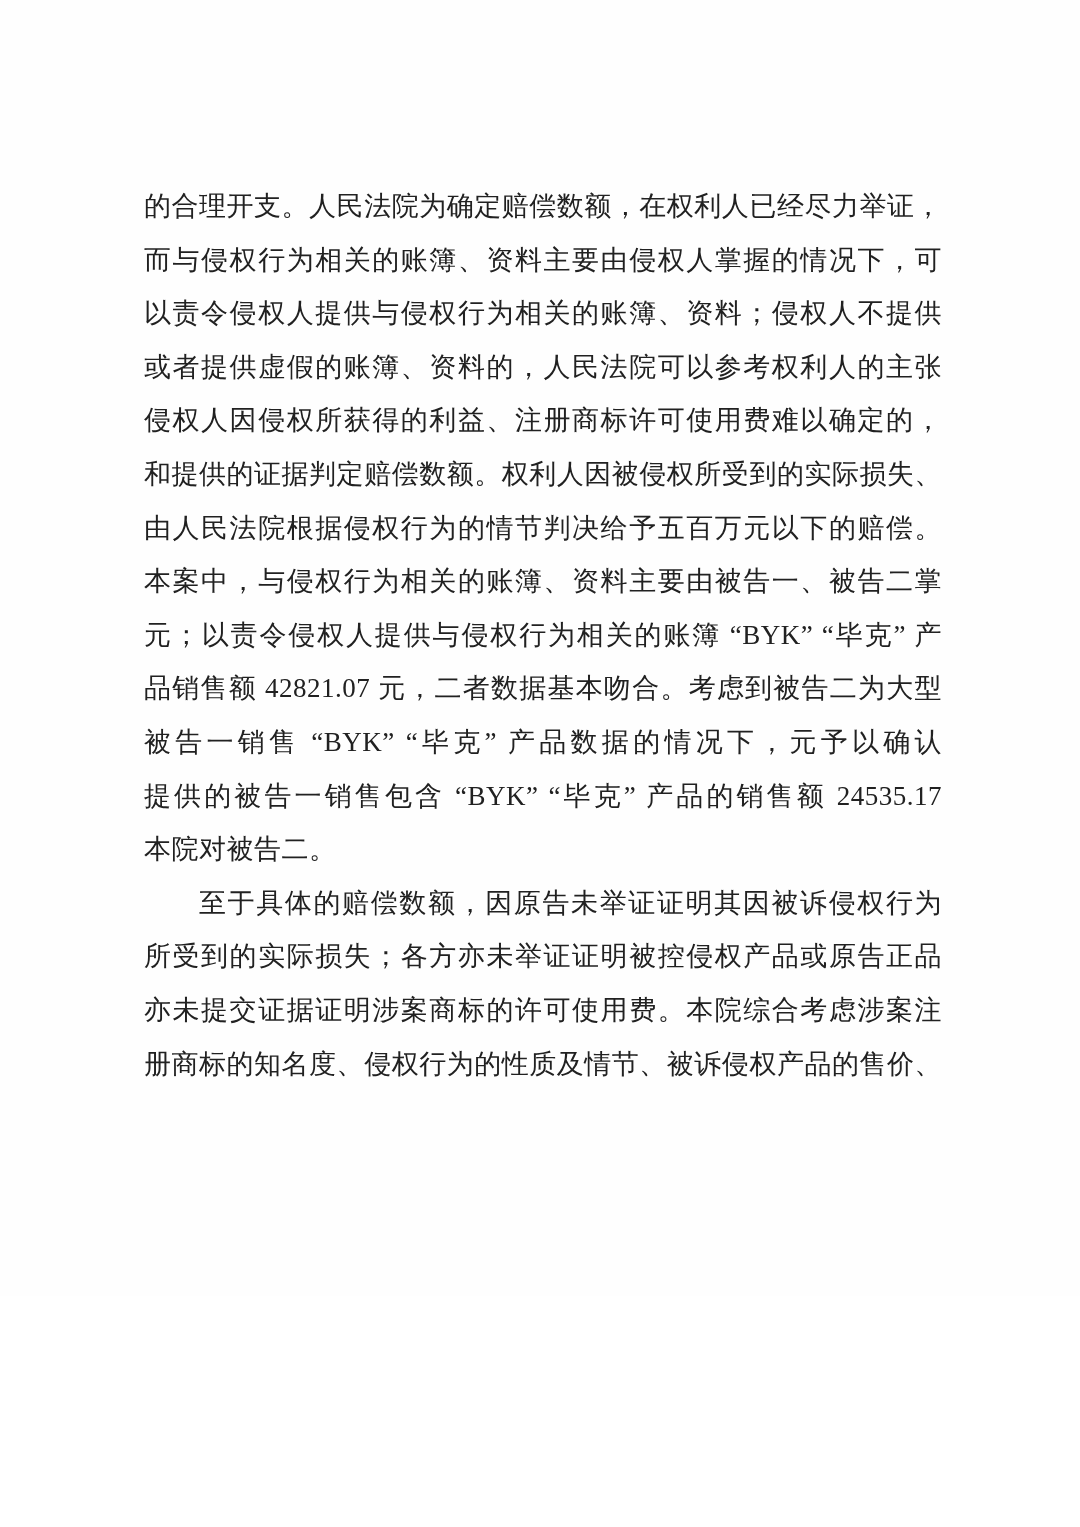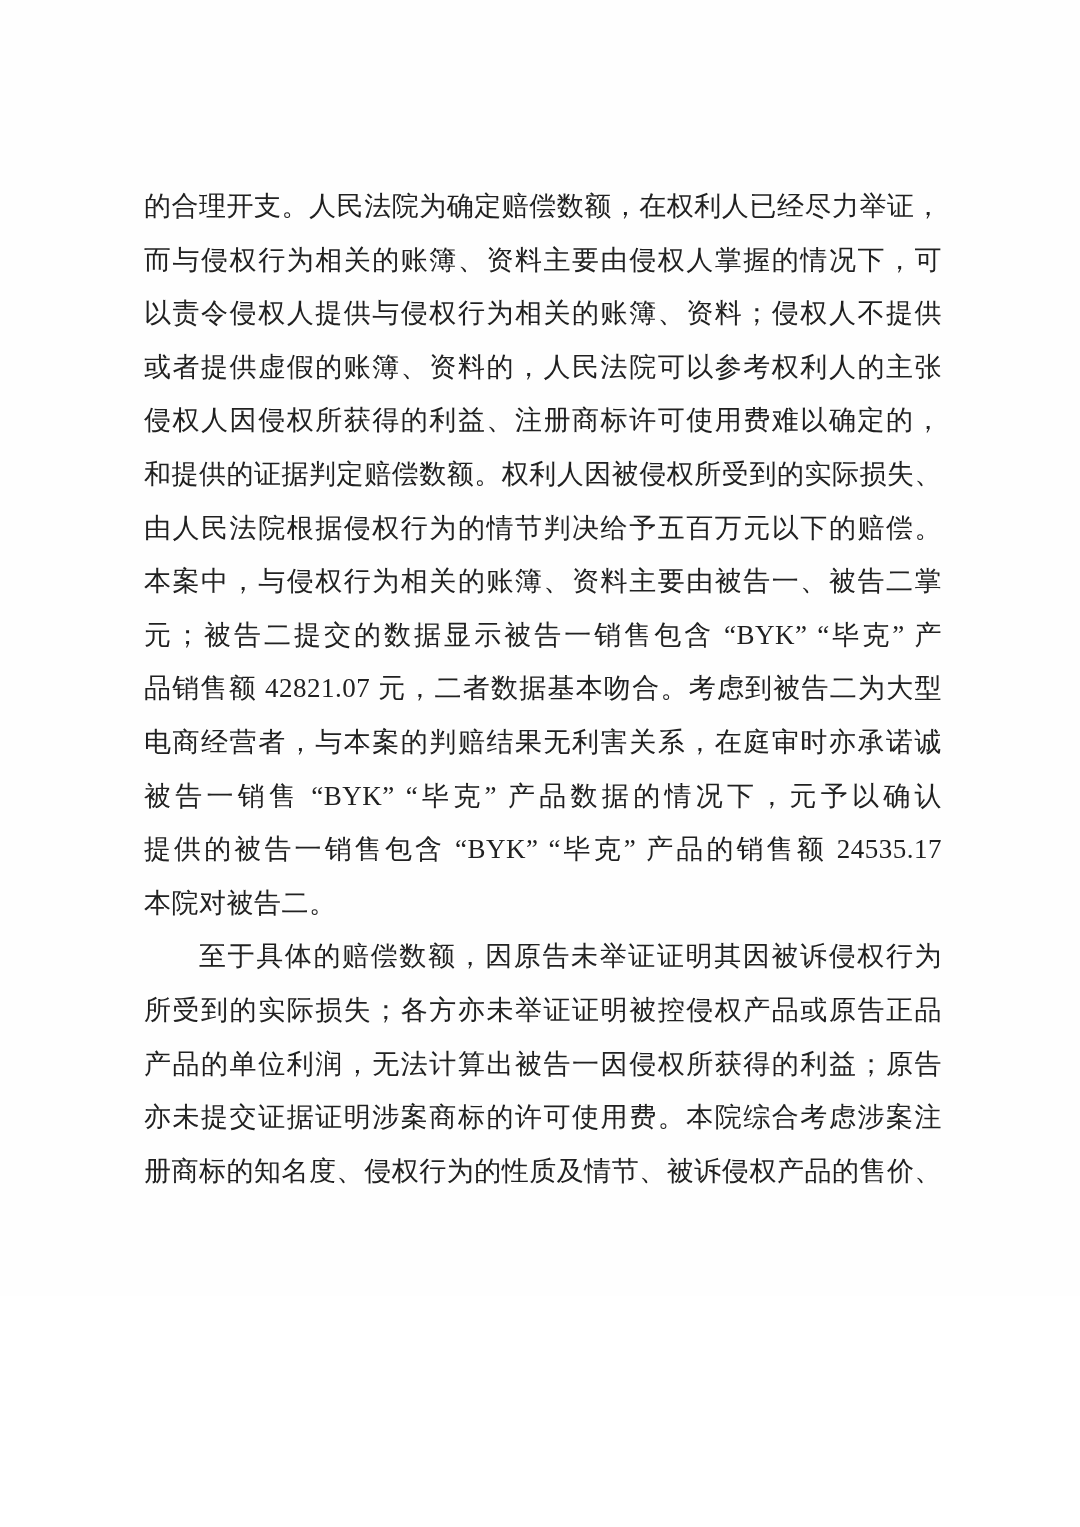--- a/index.html
+++ b/index.html
@@ -56,26 +56,24 @@
 <div class="page">
   <div class="textblock">
     <div class="line">的合理开支。人民法院为确定赔偿数额，在权利人已经尽力举证，</div>
     <div class="line">而与侵权行为相关的账簿、资料主要由侵权人掌握的情况下，可</div>
     <div class="line">以责令侵权人提供与侵权行为相关的账簿、资料；侵权人不提供</div>
     <div class="line">或者提供虚假的账簿、资料的，人民法院可以参考权利人的主张</div>
     <div class="line">侵权人因侵权所获得的利益、注册商标许可使用费难以确定的，</div>
     <div class="line">和提供的证据判定赔偿数额。权利人因被侵权所受到的实际损失、</div>
     <div class="line">由人民法院根据侵权行为的情节判决给予五百万元以下的赔偿。</div>
     <div class="line">本案中，与侵权行为相关的账簿、资料主要由被告一、被告二掌</div>
-    <div class="line">元；被告二提交的数据显示被告一销售包含 “BYK” “毕克” 产</div>
+    <div class="line">元；以责令侵权人提供与侵权行为相关的账簿 “BYK” “毕克” 产</div>
     <div class="line">品销售额 42821.07 元，二者数据基本吻合。考虑到被告二为大型</div>
-    <div class="line">电商经营者，与本案的判赔结果无利害关系，在庭审时亦承诺诚</div>
     <div class="line">被告一销售 “BYK” “毕克” 产品数据的情况下，元予以确认</div>
     <div class="line">提供的被告一销售包含 “BYK” “毕克” 产品的销售额 24535.17</div>
     <div class="line short">本院对被告二。</div>
     <div class="line indent">至于具体的赔偿数额，因原告未举证证明其因被诉侵权行为</div>
     <div class="line">所受到的实际损失；各方亦未举证证明被控侵权产品或原告正品</div>
-    <div class="line">产品的单位利润，无法计算出被告一因侵权所获得的利益；原告</div>
     <div class="line">亦未提交证据证明涉案商标的许可使用费。本院综合考虑涉案注</div>
     <div class="line">册商标的知名度、侵权行为的性质及情节、被诉侵权产品的售价、</div>
   </div>
   <div class="pagenum">22</div>
 </div>
 
 </body></html>

